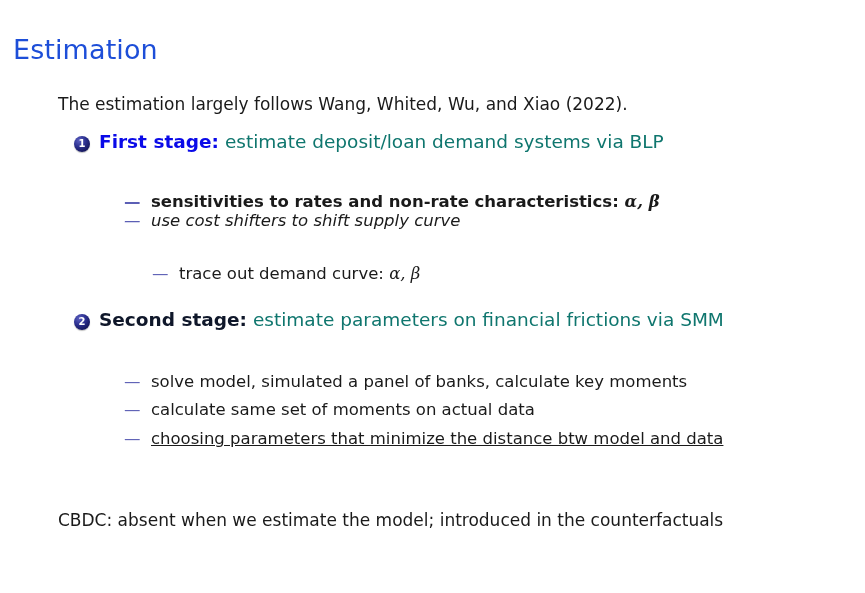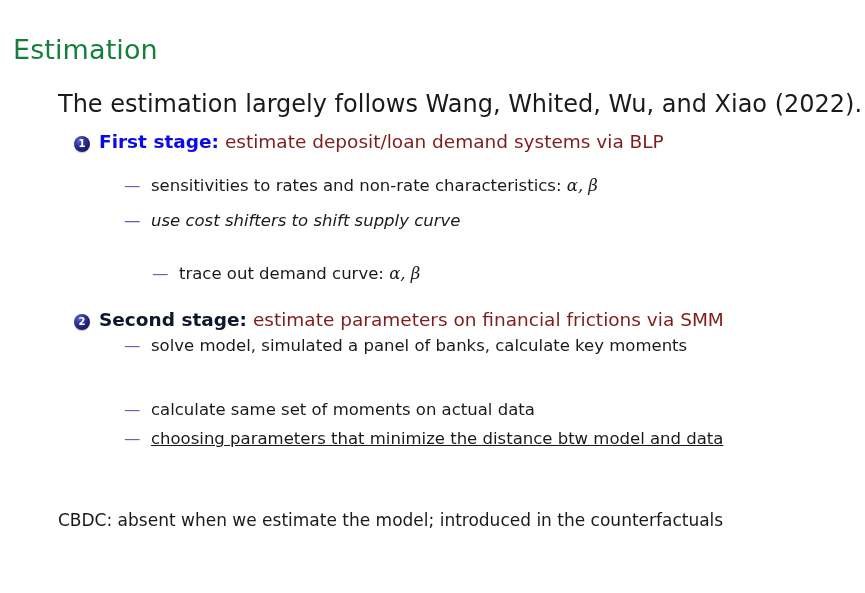--- a/index.html
+++ b/index.html
@@ -23,38 +23,38 @@
   }
 
   
   .slide-title {
     position: absolute;
     left: 13px;
     top: 15px;
     font-size: 27px;
     line-height: 34px;
     font-weight: normal;
-    color: #15803d;
+    color: #1d4ed8;
     letter-spacing: 0.1px;
     white-space: nowrap;
   }
 
   
   .body {
     position: absolute;
     left: 0;
     top: 92px;
     right: 0;
   }
 
   .intro-line {
     position: absolute;
     left: 58px;
     top: 0px;
-    font-size: 24px;
+    font-size: 17px;
     line-height: 24px;
     color: #1a1a1a;
     white-space: nowrap;
   }
 
   
   .stage {
     position: absolute;
     left: 74px;
     white-space: nowrap;
@@ -82,21 +82,21 @@
   }
 
   .stage-label {
     font-weight: bold;
     margin-right: 6px;
     text-align: right;
   }
   .stage-label.blue { color: #0a0ae8; }
   .stage-label.red  { color: #0f172a; }
 
-  .stage-rest { color: #7f1d1d; }
+  .stage-rest { color: #0f766e; }
 
   
   .sub {
     position: absolute;
     left: 124px;
     font-size: 16.5px;
     line-height: 22px;
     white-space: nowrap;
     color: #1a1a1a;
   }
@@ -105,24 +105,24 @@
     display: inline-block;
     margin-right: 11px;
     letter-spacing: -0.5px;
   }
   .greek {
     font-family: "DejaVu Serif", "Liberation Serif", serif;
     font-style: italic;
     font-size: 16.5px;
   }
 
-  .s1a { top: 83px; }
+  .s1a { top: 99px; font-weight: bold; }
   .s1b { top: 118px; font-style: italic; }
   .s1c { top: 171px; margin-left: 28px; }
-  .s2a { top: 243px; }
+  .s2a { top: 279px; }
   .s2b { top: 307px; }
   .s2c { top: 336px; text-decoration: underline; }
 
   
   .closing {
     position: absolute;
     left: 58px;
     top: 415px;
     width: 680px;
     font-size: 17px;

